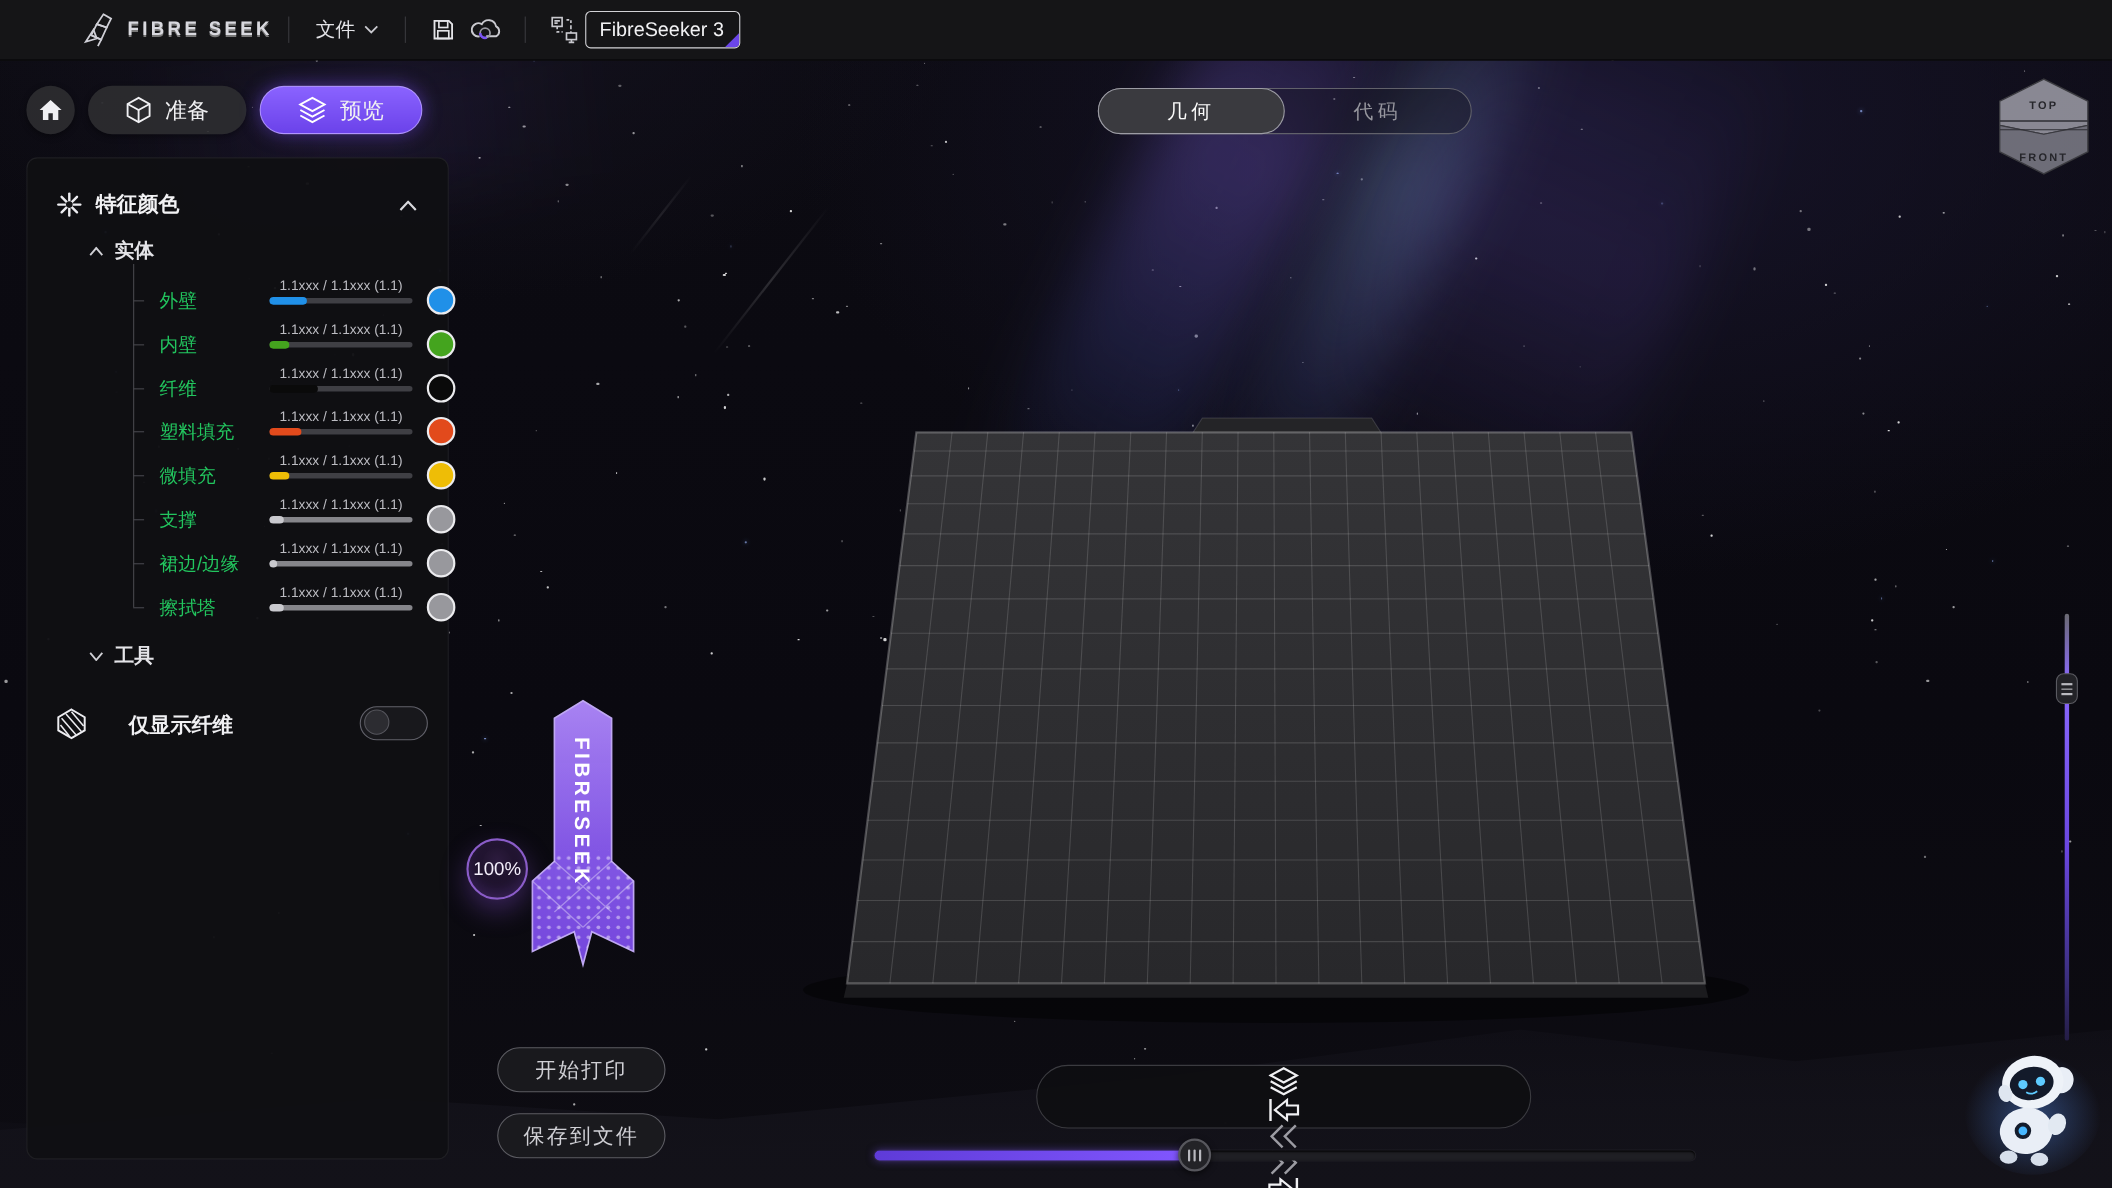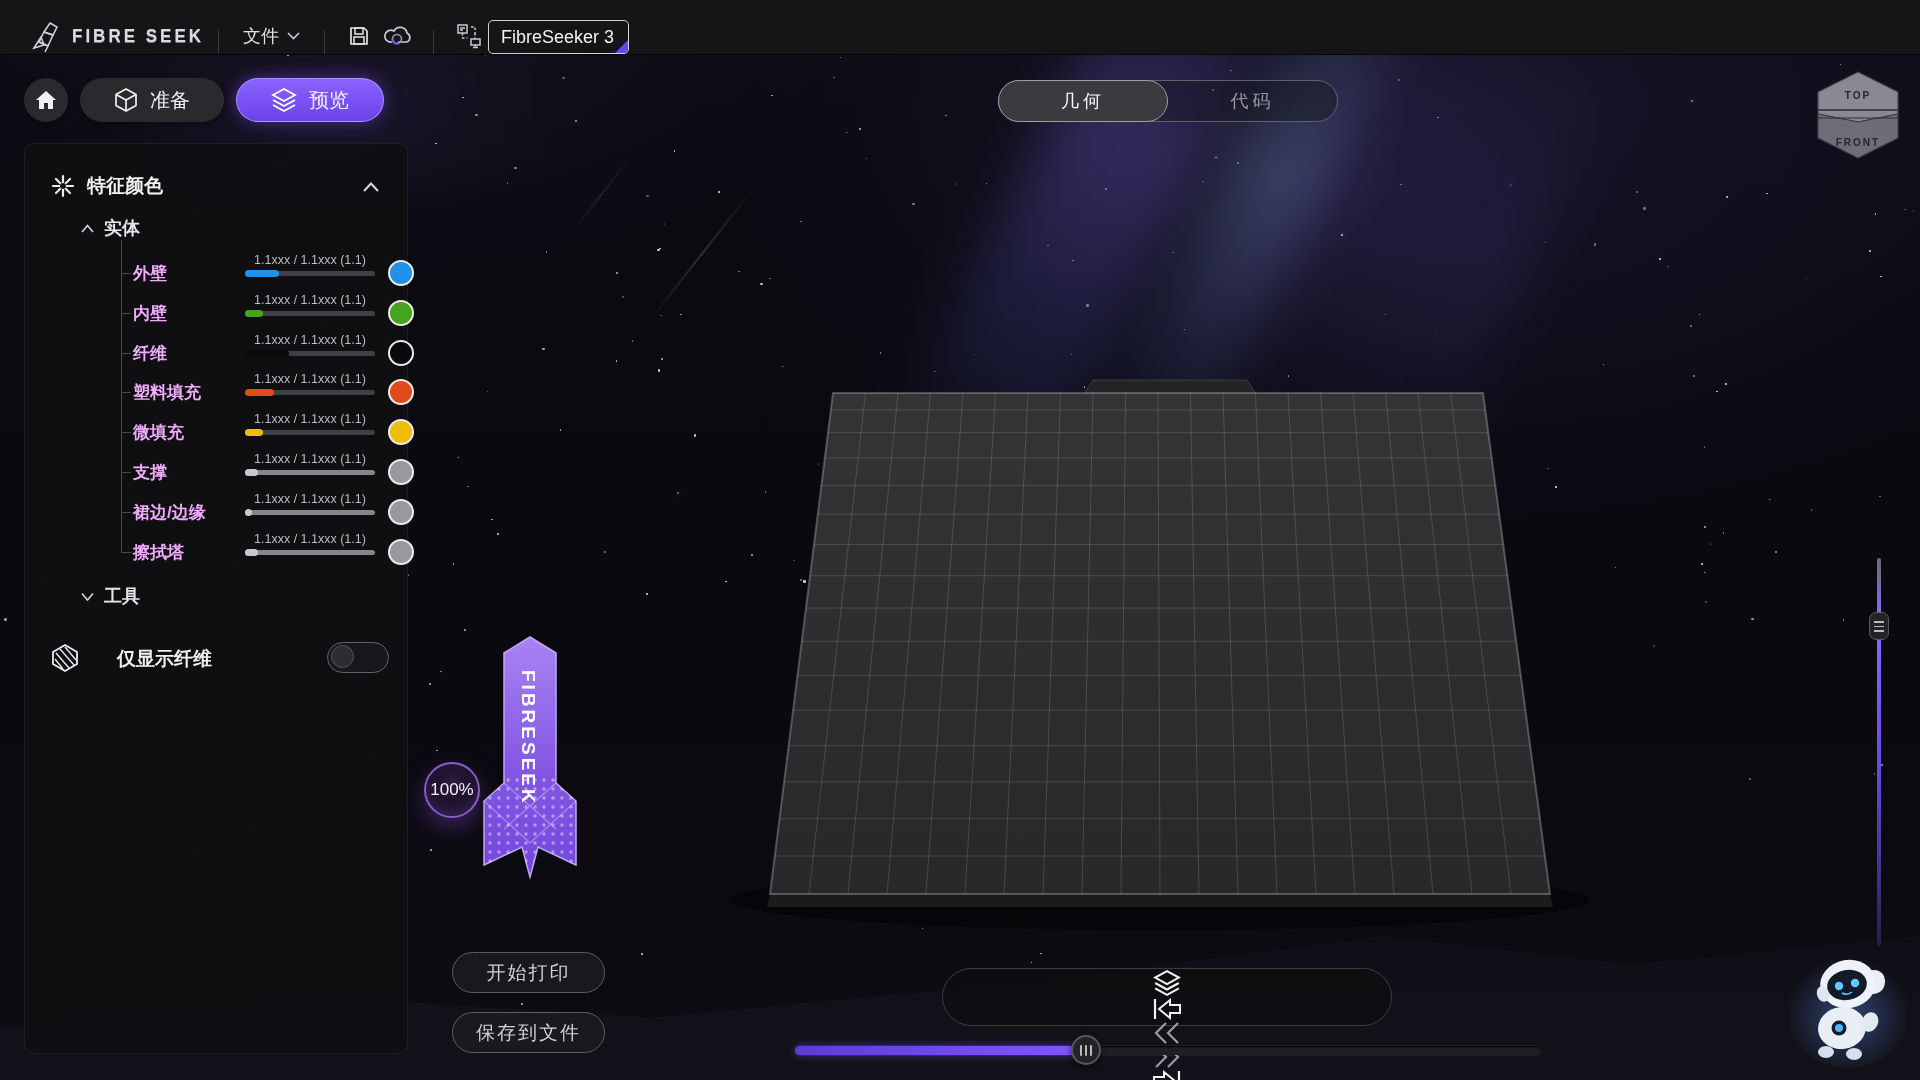--- a/index.html
+++ b/index.html
@@ -29,21 +29,21 @@
   .mountain { position:absolute; bottom:0; pointer-events:none; }
   .mt1 { left:0; width:1920px; height:240px;
     background:linear-gradient(180deg, rgba(19,18,26,0) 0%, rgba(19,18,26,.85) 70%, #131219 100%);
     clip-path:polygon(0 78%, 18% 66%, 34% 74%, 55% 58%, 72% 40%, 85% 52%, 100% 40%, 100% 100%, 0 100%); }
   .mt2 { left:0; width:1920px; height:150px;
     background:linear-gradient(180deg, rgba(14,13,19,.0), #0f0e15 80%);
     clip-path:polygon(0 60%, 25% 80%, 50% 65%, 75% 85%, 100% 60%, 100% 100%, 0 100%); }
 
   
   #topbar { left:0; top:0; width:1920px; height:55px; background:#151517;
-    border-bottom:1px solid #060607; display:flex; align-items:flex-end; z-index:40; }
+    border-bottom:1px solid #060607; display:flex; align-items:center; z-index:40;padding-left:44px; }
   .tb-div { width:1px; height:24px; background:#39393d; margin:0 14px; }
   #logo { display:flex; align-items:center; gap:10px; margin-left:30px; }
   #logo-text { font-size:17px; font-weight:bold; letter-spacing:3px; color:#d9d9df;
     text-shadow:0 1px 0 #777; transform:scaleY(1.05); white-space:nowrap; }
   .menu-item { display:flex; align-items:center; gap:8px; color:#e2e2e6; font-size:18px;
     padding:6px 10px; border-radius:6px; cursor:default; }
   .icon-btn { width:40px; height:36px; display:flex; align-items:center; justify-content:center; border-radius:6px; }
   #printer-combo { position:relative; display:flex; align-items:center; height:34px; min-width:138px;
     border:1px solid #d2d2d6; border-radius:5px; padding:0 14px 0 12px; color:#f2f2f4; font-size:18px; overflow:hidden;}
   #printer-combo .corner { position:absolute; right:0; bottom:0; width:0; height:0;
@@ -76,21 +76,21 @@
   
   #panel { left:24px; top:143px; width:384px; height:911px; background:rgba(16,16,19,.96);
     border-radius:10px; border:1px solid rgba(60,60,66,.35); z-index:25; }
   #panel-header { position:absolute; left:0; top:20px; width:100%; height:44px; display:flex; align-items:center; }
   #panel-title { font-size:19px; font-weight:bold; color:#f2f2f4; margin-left:12px; }
   .grp-row { position:absolute; left:56px; display:flex; align-items:center; gap:10px;
     font-size:18px; color:#e4e4e8;font-weight:bold; }
   .tree-line { position:absolute; left:96px; width:1px; background:#46464c; }
   .feat-row { position:absolute; left:0; width:384px; height:40px; }
   .feat-stub { position:absolute; left:96px; top:19px; width:10px; height:1px; background:#46464c; }
-  .feat-label { position:absolute; left:108px; top:8px; font-size:17px; color:#f0abfc; white-space:nowrap;font-weight:bold;}
+  .feat-label { position:absolute; left:120px; top:8px; font-size:17px; color:#22c55e; white-space:nowrap;}
   .feat-value { position:absolute; left:205px; top:-1px; width:160px; text-align:center;
     font-size:12.5px; color:#bcbcc2; white-space:nowrap; }
   .feat-track { position:absolute; left:220px; top:17px; width:130px; height:5px; border-radius:3px; }
   .feat-fill { position:absolute; left:0; top:-1px; height:7px; border-radius:4px; }
   .feat-dot { position:absolute; left:363px; top:6px; width:26px; height:26px; border-radius:50%;
     border:2px solid #ebebee; }
   #fiber-row { position:absolute; left:0; top:492px; width:384px; height:44px; }
   #fiber-label { position:absolute; left:92px; top:10px; font-size:19px; font-weight:bold; color:#f0f0f3; }
   #fiber-toggle { position:absolute; left:302px; top:6px; width:62px; height:31px; border-radius:16px;
     border:1.5px solid #61616a; background:#18181c; }

